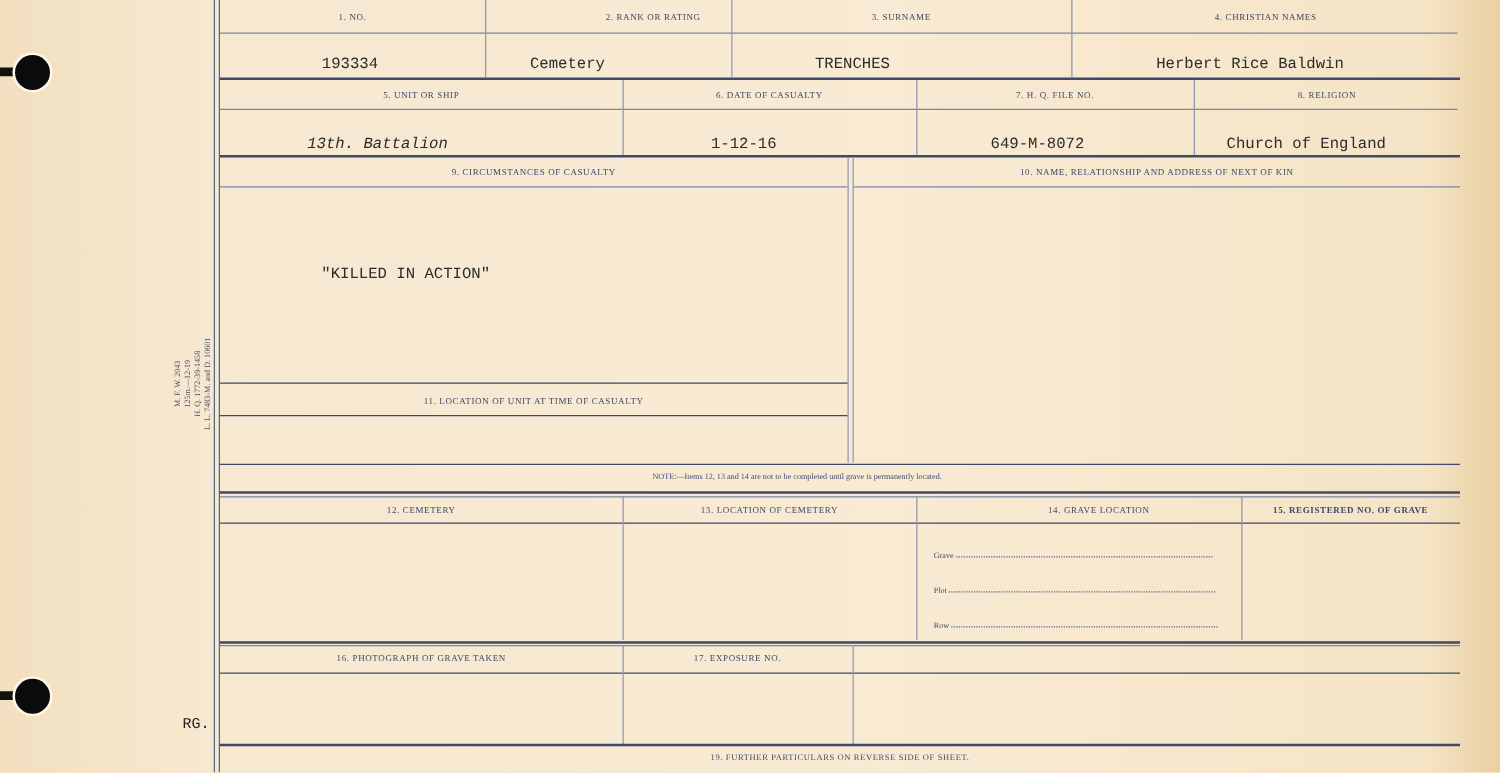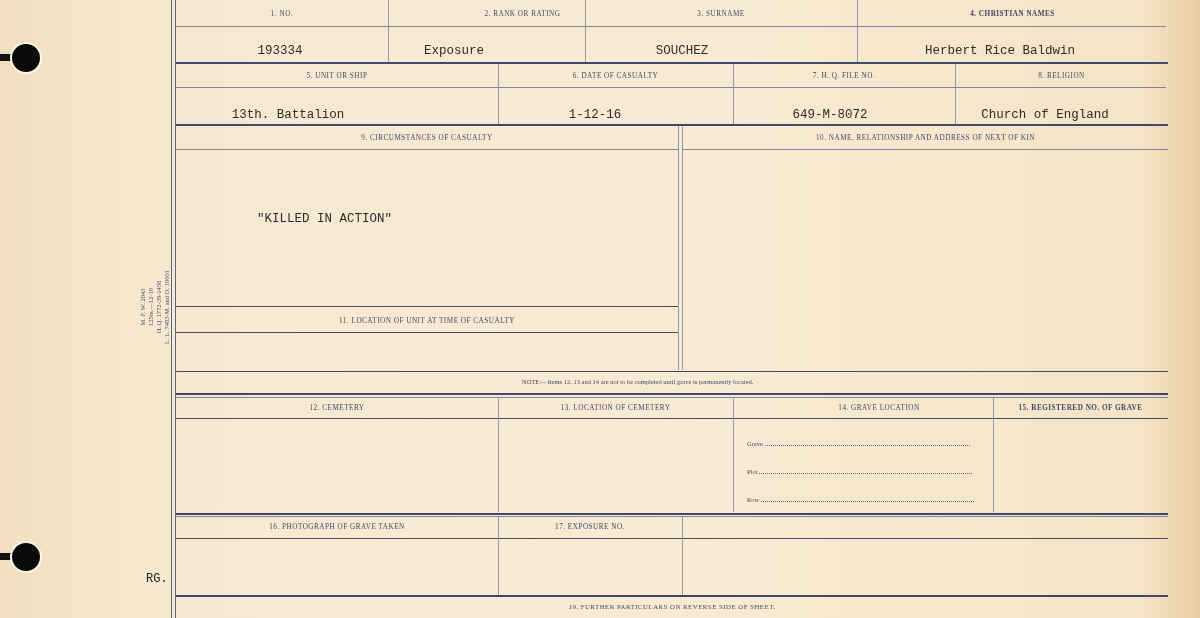--- a/index.html
+++ b/index.html
@@ -85,39 +85,39 @@
 
   <div class="hthin" style="left:176px; top:26px; width:990px;"></div>
   <div class="hrule" style="left:176px; top:62px; width:992px; height:2px;"></div>
   <div class="vthin" style="left:388px; top:0; height:62px;"></div>
   <div class="vthin" style="left:585px; top:0; height:62px;"></div>
   <div class="vthin" style="left:857px; top:0; height:62px;"></div>
 
   <div class="label" style="left:176px; width:212px; top:10px;">1. No.</div>
   <div class="label" style="left:388px; width:197px; top:10px;margin-left:36px;">2. Rank or Rating</div>
   <div class="label" style="left:585px; width:272px; top:10px;">3. Surname</div>
-  <div class="label" style="left:857px; width:311px; top:10px;font-weight:bold;">4. Christian Names</div>
+  <div class="label" style="left:857px; width:311px; top:10px;">4. Christian Names</div>
 
   <div class="value" style="left:220px; width:120px; top:44px;">193334</div>
-  <div class="value" style="left:394px; width:120px; top:44px;">Exposure</div>
-  <div class="value" style="left:612px; width:140px; top:44px;">SOUCHEZ</div>
+  <div class="value" style="left:394px; width:120px; top:44px;">Cemetery</div>
+  <div class="value" style="left:612px; width:140px; top:44px;">TRENCHES</div>
   <div class="value" style="left:880px; width:240px; top:44px;">Herbert Rice Baldwin</div>
 
   <div class="hthin" style="left:176px; top:87px; width:990px;"></div>
   <div class="hrule" style="left:176px; top:124px; width:992px; height:2px;"></div>
   <div class="vthin" style="left:498px; top:64px; height:60px;"></div>
   <div class="vthin" style="left:733px; top:64px; height:60px;"></div>
   <div class="vthin" style="left:955px; top:64px; height:60px;"></div>
 
   <div class="label" style="left:176px; width:322px; top:72px;">5. Unit or Ship</div>
   <div class="label" style="left:498px; width:235px; top:72px;">6. Date of Casualty</div>
   <div class="label" style="left:733px; width:222px; top:72px;">7. H. Q. File No.</div>
   <div class="label" style="left:955px; width:213px; top:72px;">8. Religion</div>
 
-  <div class="value" style="left:198px; width:180px; top:108px;">13th. Battalion</div>
+  <div class="value" style="left:212px; width:180px; top:108px;font-style:italic;">13th. Battalion</div>
   <div class="value" style="left:540px; width:110px; top:108px;">1-12-16</div>
   <div class="value" style="left:760px; width:140px; top:108px;">649-M-8072</div>
   <div class="value" style="left:965px; width:160px; top:108px;">Church of England</div>
 
   <div class="hthin" style="left:176px; top:149px; width:502px;"></div>
   <div class="hthin" style="left:683px; top:149px; width:485px;"></div>
   <div class="vthin" style="left:678px; top:126px; height:244px;"></div>
   <div class="vthin" style="left:682px; top:126px; height:244px;"></div>
 
   <div class="label" style="left:176px; width:502px; top:134px;">9. Circumstances of Casualty</div>

